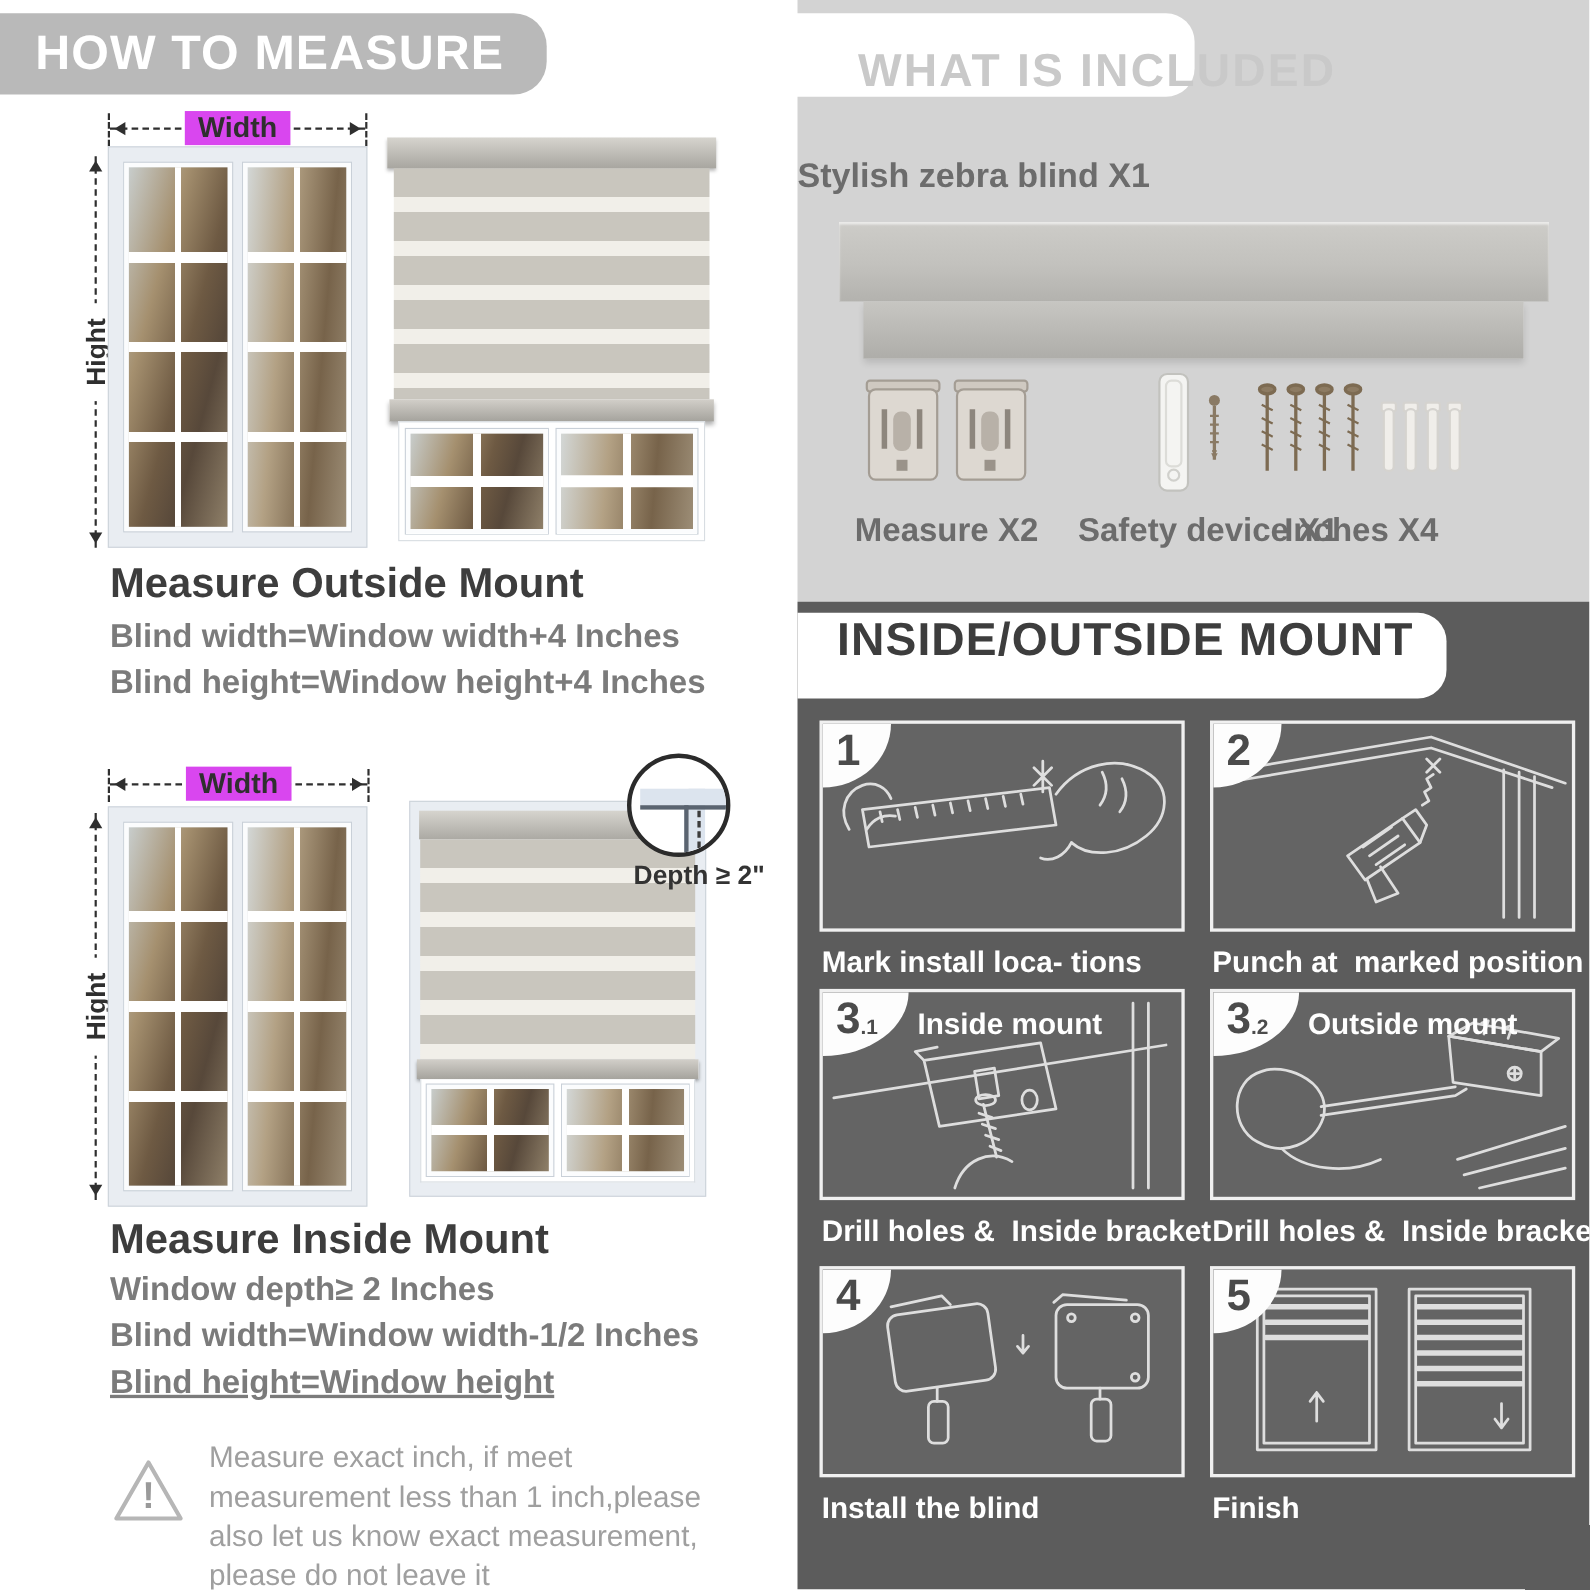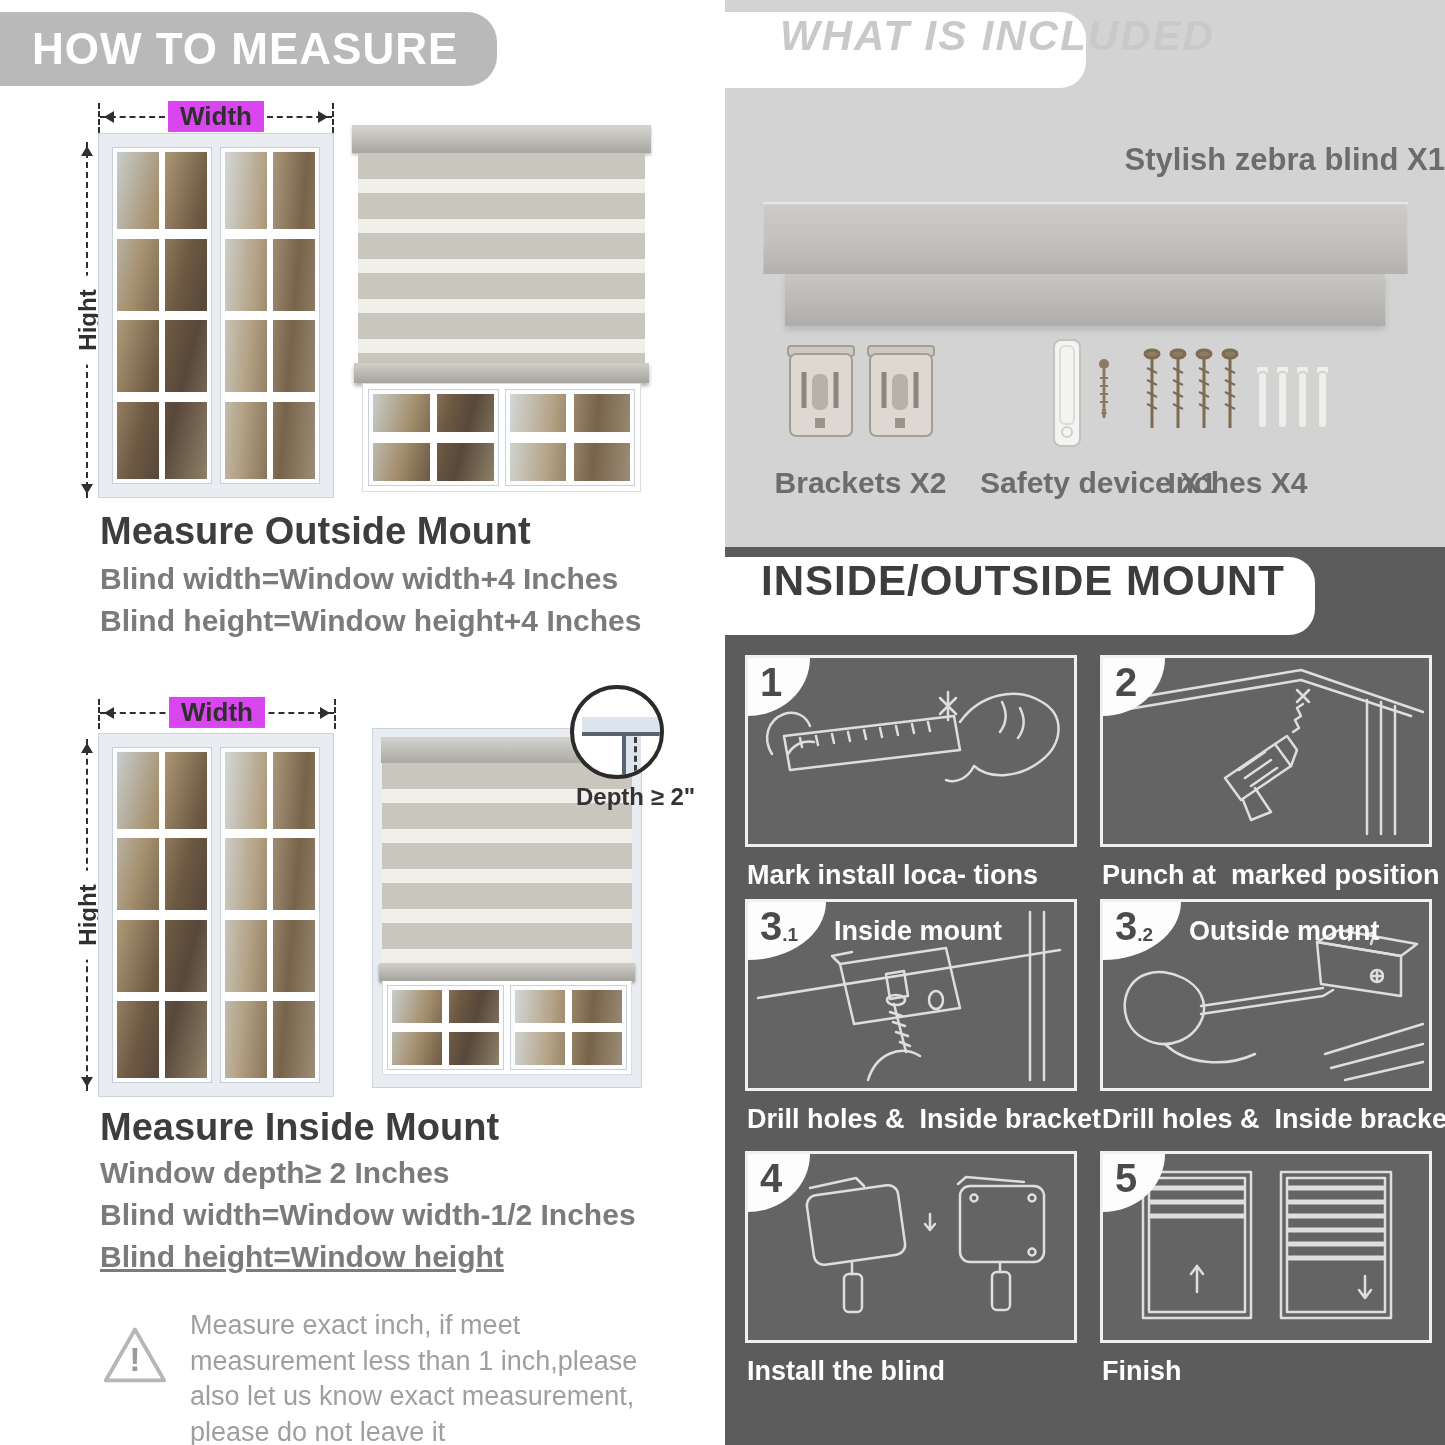--- a/index.html
+++ b/index.html
@@ -101,24 +101,24 @@
 
   .warning{position:absolute;left:102px;top:1308px;width:560px;display:flex;gap:22px;}
   .warning svg{width:66px;height:62px;margin-top:16px;flex:none;}
   .warning-text{margin:0;color:#9f9f9f;font-size:27px;line-height:1.32;width:462px;}
 
   
   .right-col{position:absolute;left:725px;top:0;width:720px;height:1445px;}
   .included-section{position:absolute;left:0;top:0;width:720px;height:547px;background:#d3d3d3;}
   .included-header{
     position:absolute;left:-7px;top:12px;width:368px;height:76px;background:#fff;
-    border-radius:0 26px 26px 0;display:flex;align-items:flex-start;padding-left:62px;box-sizing:border-box;font-style:italic;
+    border-radius:0 26px 26px 0;display:flex;align-items:flex-end;padding-left:62px;box-sizing:border-box;
   }
   .included-header span{color:#c9c9c9;font-weight:bold;font-size:42px;letter-spacing:2px;white-space:nowrap;}
-  .item-title{position:absolute;top:142px;left:0;width:100%;text-align:right;color:#6c6c6c;font-weight:bold;font-size:31px;}
+  .item-title{position:absolute;top:142px;left:0;width:100%;text-align:left;color:#6c6c6c;font-weight:bold;font-size:31px;}
   .headrail{position:absolute;left:38px;top:202px;width:645px;height:128px;}
   .rail-top{position:absolute;left:0;top:0;width:645px;height:72px;
     background:linear-gradient(180deg,#cdccc8 0%,#c2c1bd 55%,#b3b2ae 100%);
     box-shadow:inset 0 2px 2px rgba(255,255,255,.6);}
   .rail-bottom{position:absolute;left:22px;top:72px;width:600px;height:52px;
     background:linear-gradient(180deg,#c7c6c2,#aeada9);box-shadow:0 4px 6px rgba(0,0,0,.12);}
   .components{position:absolute;left:0;top:338px;width:720px;height:200px;}
   .comp{position:absolute;text-align:center;}
   .comp-brackets{left:28px;width:215px;}
   .comp-safety{left:255px;width:220px;}
@@ -265,21 +265,21 @@
               <g transform="translate(80,0)">
                 <rect x="3" y="4" width="66" height="10" rx="3" fill="#cfc9c1" stroke="#a49d94" stroke-width="2"></rect>
                 <rect x="5" y="12" width="62" height="82" rx="6" fill="#ddd8d1" stroke="#a49d94" stroke-width="2"></rect>
                 <rect x="27" y="32" width="16" height="36" rx="7" fill="#b8b1a8"></rect>
                 <line x1="19" y1="30" x2="19" y2="66" stroke="#8d867d" stroke-width="5"></line>
                 <line x1="51" y1="30" x2="51" y2="66" stroke="#8d867d" stroke-width="5"></line>
                 <rect x="30" y="76" width="10" height="10" fill="#9a938a"></rect>
               </g>
             </svg>
           </div>
-          <span class="comp-label">Brackets X2</span>
+          <span class="comp-label">Measure X2</span>
         </div>
 
         <div class="comp comp-safety">
           <div class="comp-icon">
             <svg width="140" height="112" viewBox="0 0 140 112">
               <rect x="34" y="2" width="26" height="106" rx="7" fill="#f4f4f2" stroke="#c2c2be" stroke-width="2"></rect>
               <rect x="40" y="8" width="14" height="78" rx="5" fill="none" stroke="#dcdcd8" stroke-width="2"></rect>
               <circle cx="47" cy="94" r="5" fill="none" stroke="#d0d0cc" stroke-width="2"></circle>
               <circle cx="84" cy="26" r="5" fill="#8a7a64"></circle>
               <path d="M84 31 V80" stroke="#8a7a64" stroke-width="3"></path>

